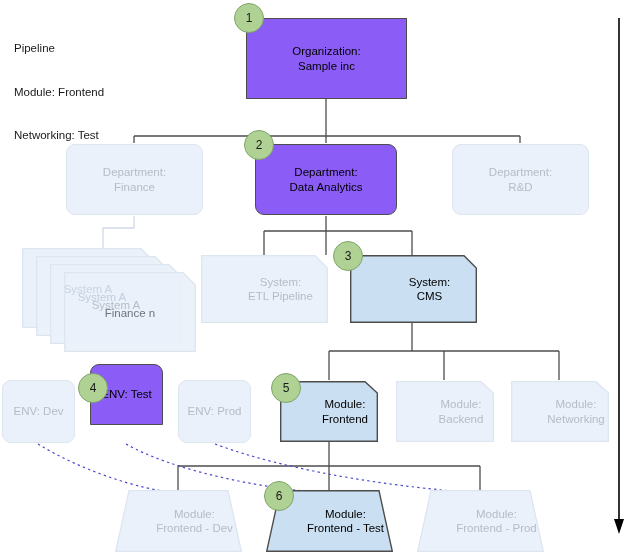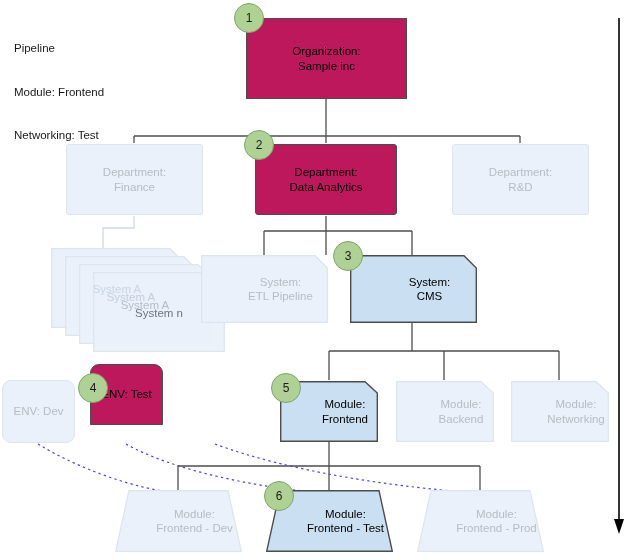--- a/index.html
+++ b/index.html
@@ -46,37 +46,37 @@
     justify-content: center;
     text-align: center;
     font-size: 11.5px;
     line-height: 14.5px;
     white-space: pre-line;
   }
   .node .lbl { display: block; }
 
   
   .active {
-    background: #be185d;
+    background: #8b5cf6;
     color: #000000;
   }
   .faded {
     background: #eaf1fa;
     color: #b6bcc4;
   }
 
   
   .shape-rect {
     border: 1.4px solid #4d4d4d;
   }
 
   
   .shape-round {
     border: 1.4px solid #4d4d4d;
-    border-radius: 3px;
+    border-radius: 9px;
   }
   .shape-round.faded { border-color: #dde5f0; }
 
   
   .shape-toprounded {
     border: 1.4px solid #4d4d4d;
     border-radius: 9px 9px 0 0;
   }
   .shape-toprounded.faded { border-color: #dde5f0; border-radius: 9px; }
 
@@ -107,21 +107,20 @@
     font-size: 12px;
     display: flex;
     align-items: center;
     justify-content: center;
     z-index: 6;
   }
 
   
   .pile {
     position: absolute;
-    margin-left: 29px;
   }
   .pile .sheet {
     position: absolute;
     width: 132px;
     height: 80px;
   }
   .pile .sheet svg { width: 132px; height: 80px; display: block; }
   .pile .sheettxt {
     position: absolute;
     width: 132px;
@@ -230,21 +229,21 @@
       </svg>
     </div>
     <div class="sheet" style="left:42px; top:24px;">
       <svg viewBox="0 0 132 80" preserveAspectRatio="none">
         <polygon points="0.7,0.7 119,0.7 131.3,13 131.3,79.3 0.7,79.3" fill="#eaf1fa" stroke="#dde5f0" stroke-width="1.3" fill-opacity="0.9"></polygon>
       </svg>
     </div>
     <div class="sheettxt" style="left:0px; top:34px; color:#c9d4e2;">System A</div>
     <div class="sheettxt" style="left:14px; top:42px; color:#c2cedd;">System A</div>
     <div class="sheettxt" style="left:28px; top:50px; color:#b6bcc4;">System A</div>
-    <div class="sheettxt" style="left:42px; top:58px; color:#6c7480;">System n</div>
+    <div class="sheettxt" style="left:42px; top:58px; color:#6c7480;">Finance n</div>
   </div>
 
   <div class="node shape-poly" style="left:201px; top:255px; width:127px; height:68px; color:#b6bcc4;">
     <svg class="polysvg" viewBox="0 0 127 68" preserveAspectRatio="none">
       <polygon points="0.7,0.7 114,0.7 126.3,13 126.3,67.3 0.7,67.3" fill="#eaf1fa" stroke="#dde5f0" stroke-width="1.3"></polygon>
     </svg>
     <span class="lbl">System:
 ETL Pipeline</span>
   </div>
 
@@ -263,20 +262,23 @@
     <span class="lbl">ENV: Dev</span>
   </div>
 
   <div class="node shape-toprounded active" style="left:90px; top:364px; width:73px; height:61px;">
     <span class="lbl">ENV: Test</span>
   </div>
   <div class="badge" style="left:78px; top:373px;">
     <span>4</span>
   </div>
 
+  <div class="node shape-toprounded faded" style="left:178px; top:380px; width:73px; height:63px;">
+    <span class="lbl">ENV: Prod</span>
+  </div>
 
   <div class="node shape-poly" style="left:280px; top:381px; width:98px; height:61px; color:#000000;">
     <svg class="polysvg" viewBox="0 0 98 61" preserveAspectRatio="none">
       <polygon points="0.7,0.7 85,0.7 97.3,12 97.3,60.3 0.7,60.3" fill="#cadff1" stroke="#4d4d4d" stroke-width="1.4"></polygon>
     </svg>
     <span class="lbl">Module:
 Frontend</span>
   </div>
   <div class="badge" style="left:271px; top:373px;">
     <span>5</span>

